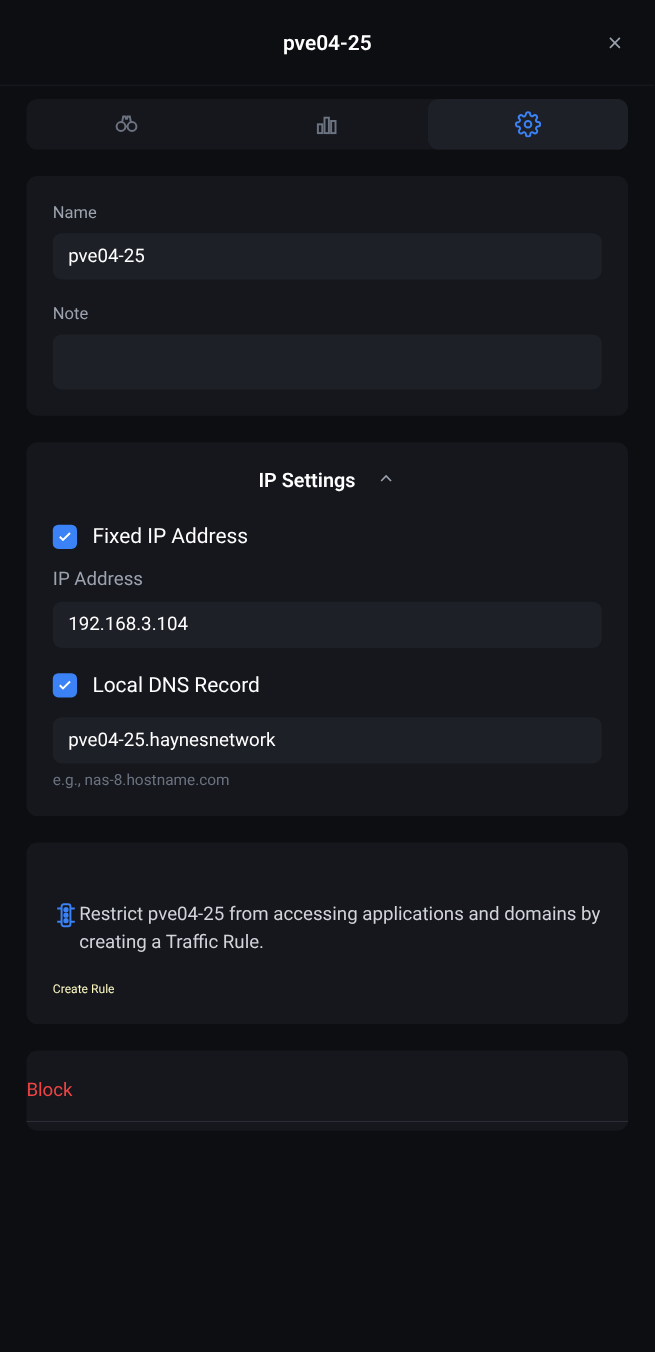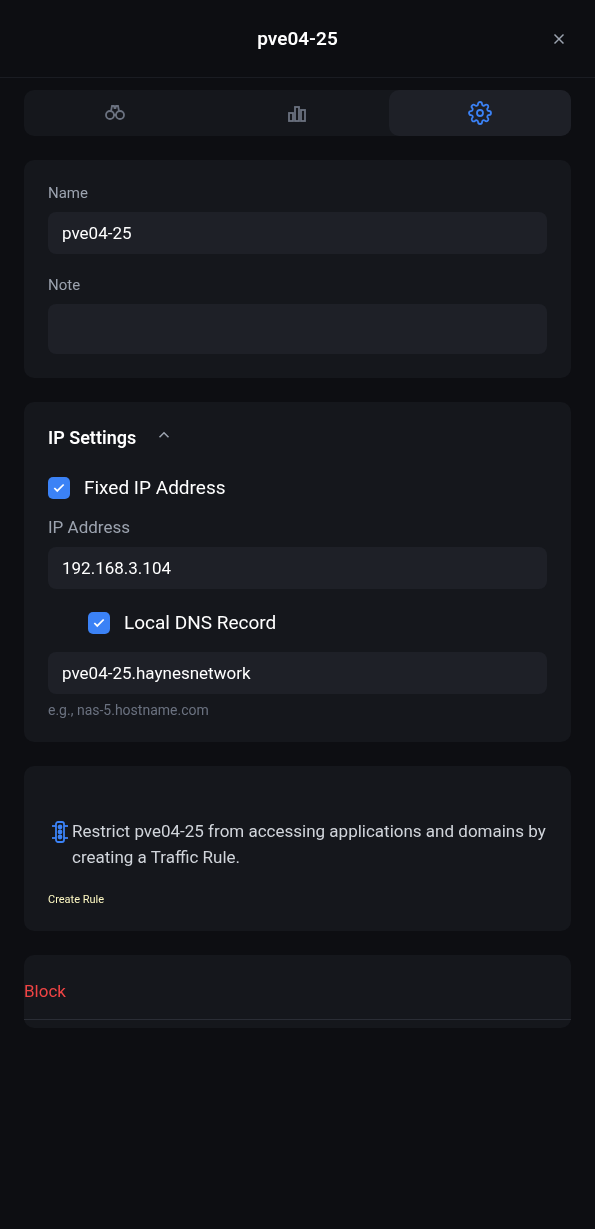--- a/index.html
+++ b/index.html
@@ -85,21 +85,21 @@
       padding: 11px 14px;
       outline: none;
       font-family: inherit;
     }
     .input.note { height: 50px; }
     .field-block { margin-bottom: 22px; }
     .field-block:last-child { margin-bottom: 0; }
     .section-head {
       display: flex;
       align-items: center;
-      justify-content: flex-start;
+      justify-content: center;
       cursor: pointer;
       gap: 19px;
     }
     .section-title {
       font-size: 18px;
       font-weight: 600;
       color: #ffffff;
     }
     .chevron { color: #9ca3af; }
     .chevron svg { width: 18px; height: 18px; }
@@ -164,21 +164,21 @@
     .danger-item {
       font-size: 17px;
       color: #ef4444;
       padding: 18px 0;
       cursor: pointer;
     }
     .divider {
       height: 1px;
       background: #2a2d35;
     }
-    .gap-after { margin-top: 22px; margin-left: 40px; }
+    .gap-after { margin-top: 22px; }
   </style>
 </head>
 <body>
 
 <div class="panel">
   <div class="header">
     <div class="title">pve04-25</div>
     <div class="close">
       <svg viewBox="0 0 24 24" fill="none" stroke="currentColor" stroke-width="2">
           <line x1="18" y1="6" x2="6" y2="18"></line>
@@ -244,21 +244,21 @@
 
       <div class="check-row gap-after">
         <div class="checkbox">
           <svg viewBox="0 0 24 24" fill="none" stroke="currentColor" stroke-width="3">
               <polyline points="20 6 9 17 4 12"></polyline>
             </svg>
         </div>
         <div class="check-label">Local DNS Record</div>
       </div>
       <input class="input" type="text" value="pve04-25.haynesnetwork" style="">
-      <div class="hint">e.g., nas-5.hostname.com</div>
+      <div class="hint">e.g., nas-8.hostname.com</div>
     </div>
   </div>
 
   <div class="card">
     <div class="traffic-body">
       <div class="traffic-icon">
         <svg viewBox="0 0 24 24" fill="none" stroke="currentColor" stroke-width="1.8">
             <rect x="8" y="2" width="8" height="20" rx="2"></rect>
             <circle cx="12" cy="7" r="1.5" fill="currentColor"></circle>
             <circle cx="12" cy="12" r="1.5" fill="currentColor"></circle>

